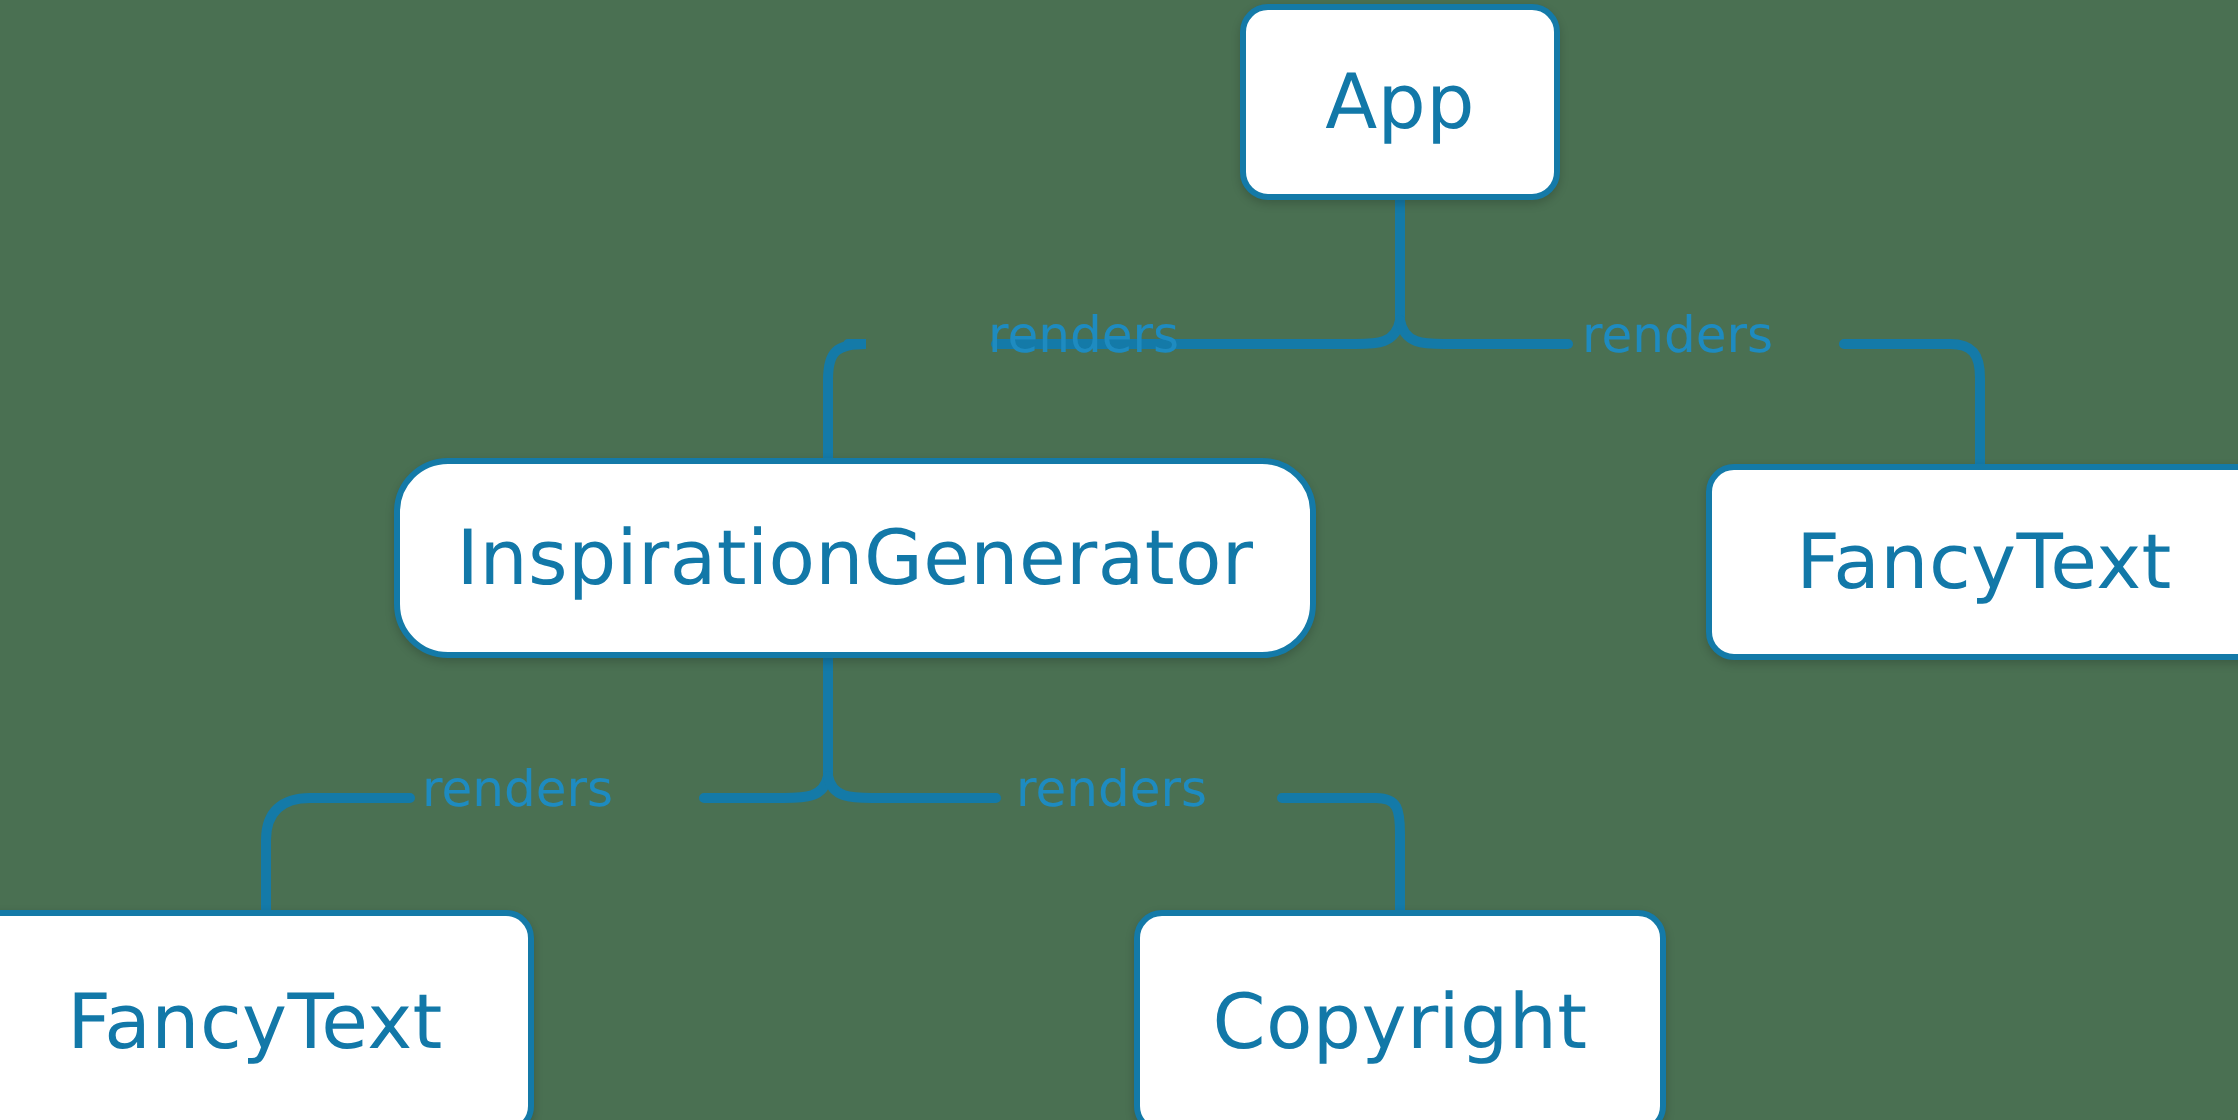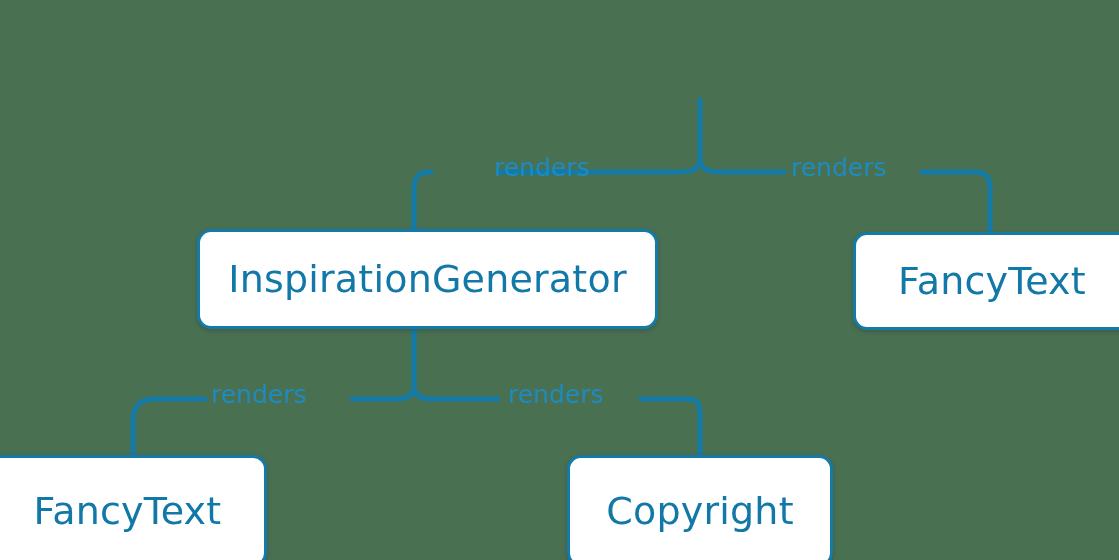--- a/index.html
+++ b/index.html
@@ -46,21 +46,21 @@
   .edge-label {
     position: absolute;
     color: #1e8bc0;
     font-size: 25px;
     line-height: 1;
     white-space: nowrap;
     font-weight: 400;
   }
   
   #node-app           { left: 620px; top: 2px;   width: 160px; height: 98px; }
-  #node-inspiration   { left: 197px; top: 229px; width: 461px; height: 100px; }
+  #node-inspiration   { left: 197px; top: 229px; width: 461px; height: 100px; border-radius: 27px; }
   #node-fancytext-right { left: 853px; top: 232px; width: 278px; height: 98px; border-top-right-radius: 0; border-bottom-right-radius: 0; }
   #node-fancytext-left  { left: -12px; top: 455px; width: 279px; height: 112px; border-top-left-radius: 0; border-bottom-left-radius: 0; }
   #node-copyright     { left: 567px; top: 455px; width: 266px; height: 112px; }
 
   #label-renders-1 { left: 494px; top: 155px; }
   #label-renders-2 { left: 791px; top: 155px; }
   #label-renders-3 { left: 211px; top: 382px; }
   #label-renders-4 { left: 508px; top: 382px; }
 </style>
 </head>
@@ -82,20 +82,23 @@
       <path d="M414,329 L414,388"></path>
 
       <path d="M414,388 C412,399 402,399 392,399 L352,399"></path>
       <path d="M205,399 L155,399 C141,399 133,406 133,420 L133,455"></path>
 
       <path d="M414,388 C416,399 426,399 436,399 L498,399"></path>
       <path d="M641,399 L688,399 C699,399 700,405 700,417 L700,455"></path>
     </g>
   </svg>
 
+  <div class="node" id="node-app">
+    <span class="node-label">App</span>
+  </div>
 
   <div class="node" id="node-inspiration">
     <span class="node-label">InspirationGenerator</span>
   </div>
 
   <div class="node" id="node-fancytext-right">
     <span class="node-label">FancyText</span>
   </div>
 
   <div class="node" id="node-fancytext-left">

